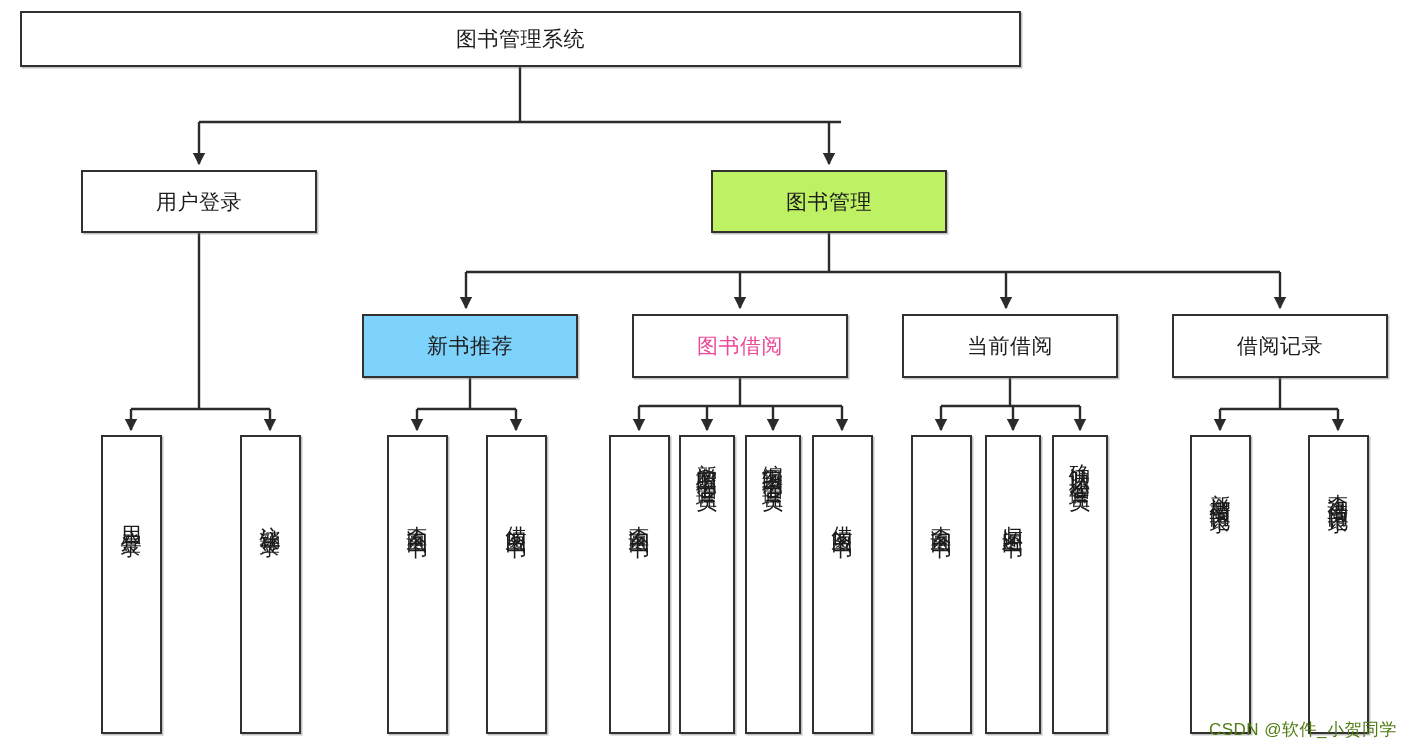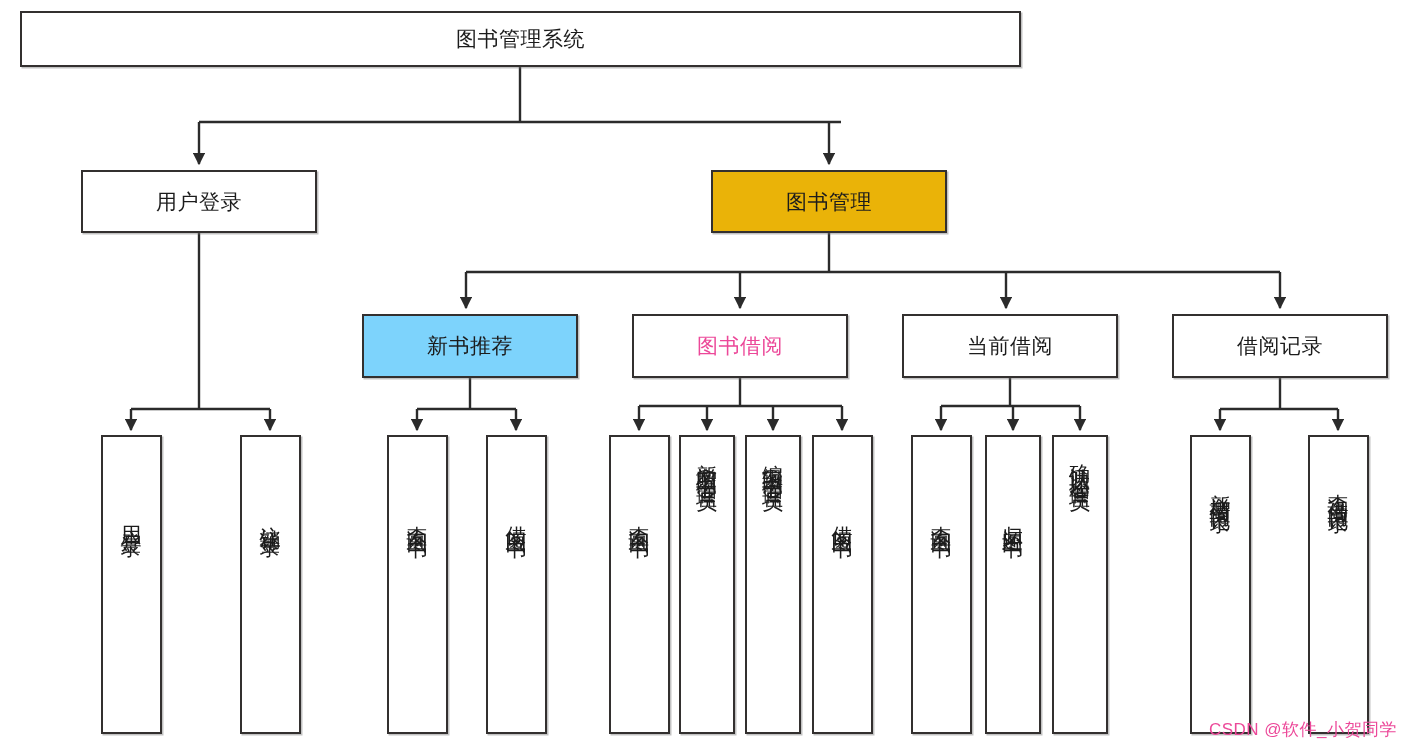--- a/index.html
+++ b/index.html
@@ -143,21 +143,21 @@
     </g>
   </svg>
 
   <div class="node-box" style="left: 20px; top: 11px; width: 1001px; height: 56px; border-color: rgb(51, 48, 47); background: rgb(255, 255, 255);">
     <span class="node-label" style="color: rgb(28, 28, 28);">图书管理系统</span>
   </div>
 
   <div class="node-box" style="left: 81px; top: 170px; width: 236px; height: 63px; border-color: rgb(51, 48, 47); background: rgb(255, 255, 255);">
     <span class="node-label" style="color: rgb(28, 28, 28);">用户登录</span>
   </div>
-  <div class="node-box" style="left: 711px; top: 170px; width: 236px; height: 63px; border-color: rgb(51, 48, 47); background: #eab308;">
+  <div class="node-box" style="left: 711px; top: 170px; width: 236px; height: 63px; border-color: rgb(51, 48, 47); background: #bef264;">
     <span class="node-label" style="color: rgb(28, 28, 28);">图书管理</span>
   </div>
 
   <div class="node-box" style="left: 362px; top: 314px; width: 216px; height: 64px; border-color: rgb(51, 48, 47); background: #7dd3fc;">
     <span class="node-label" style="color: rgb(28, 28, 28);">新书推荐</span>
   </div>
   <div class="node-box" style="left: 632px; top: 314px; width: 216px; height: 64px; border-color: rgb(51, 48, 47); background: rgb(255, 255, 255);">
     <span class="node-label" style="color: #ec4899;">图书借阅</span>
   </div>
   <div class="node-box" style="left: 1172px; top: 314px; width: 216px; height: 64px; border-color: rgb(51, 48, 47); background: rgb(255, 255, 255);">
@@ -200,14 +200,14 @@
   <div class="node-box vertical topstart" style="left: 1052px; top: 435px; width: 56px; height: 299px; border-color: rgb(51, 48, 47); background: rgb(255, 255, 255);">
     <span class="node-label" style="color: rgb(28, 28, 28);">确认归还（管理员）</span>
   </div>
   <div class="node-box vertical mid2" style="left: 1190px; top: 435px; width: 61px; height: 299px; border-color: rgb(51, 48, 47); background: rgb(255, 255, 255);">
     <span class="node-label" style="color: rgb(28, 28, 28);">新增借阅记录</span>
   </div>
   <div class="node-box vertical mid2" style="left: 1308px; top: 435px; width: 61px; height: 299px; border-color: rgb(51, 48, 47); background: rgb(255, 255, 255);">
     <span class="node-label" style="color: rgb(28, 28, 28);">查询借阅记录</span>
   </div>
 
-  <div id="watermark" style="color: #ec4899;">CSDN @软件_小贺同学</div>
+  <div id="watermark" style="color: #4d7c0f;">CSDN @软件_小贺同学</div>
 </div>
 
 </body></html>

